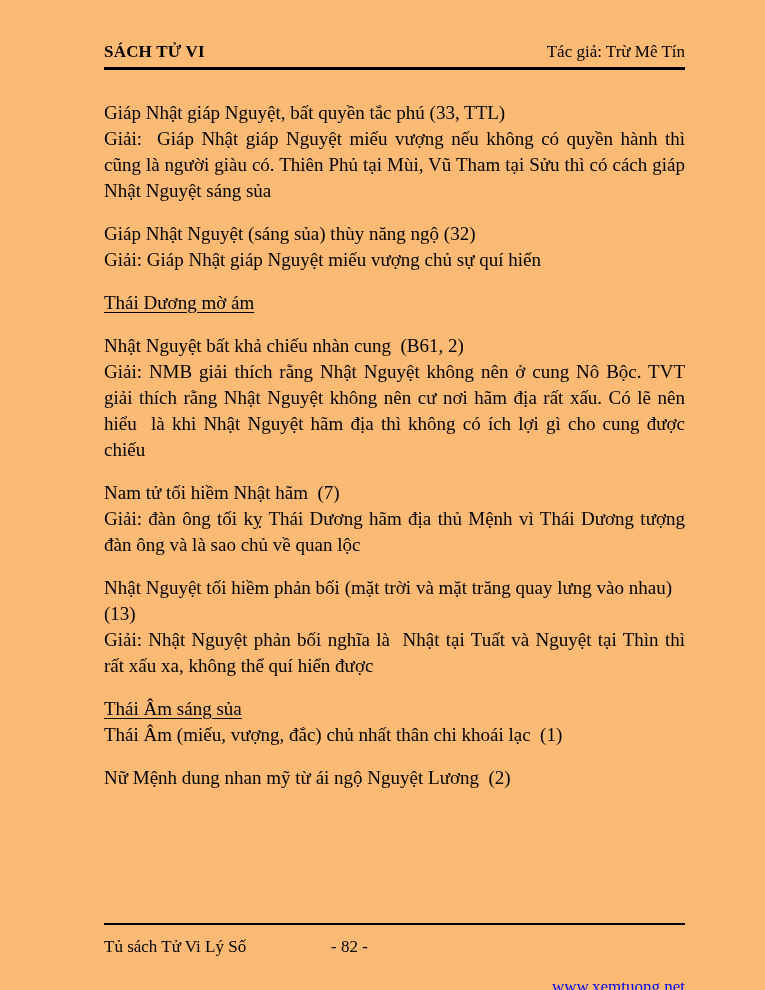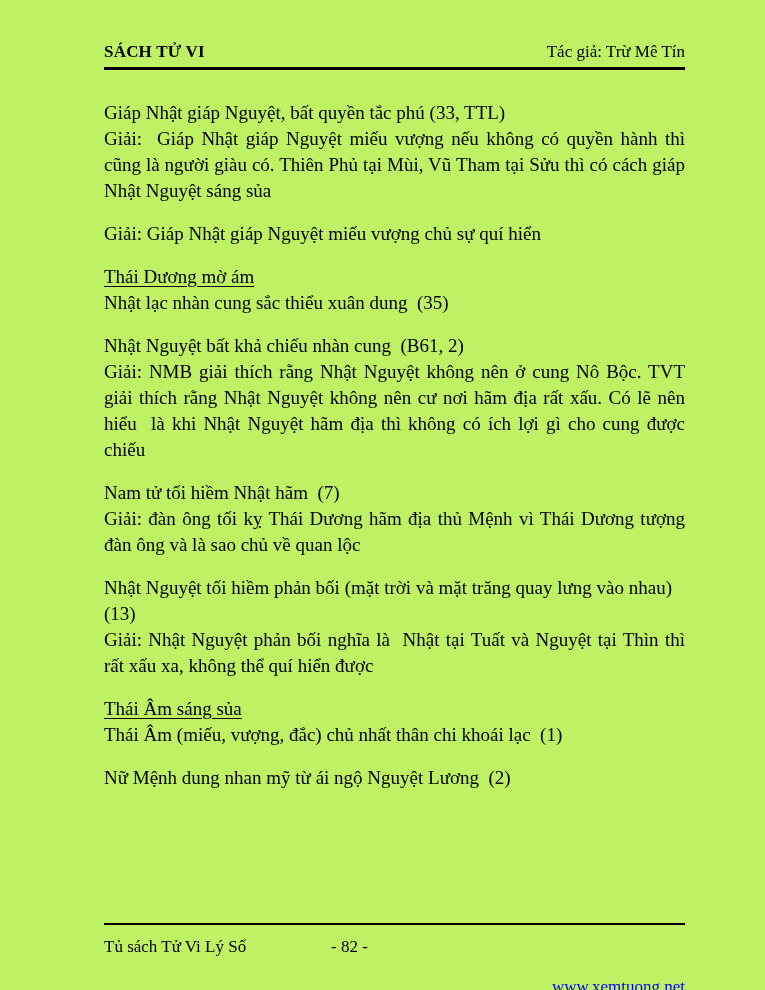--- a/index.html
+++ b/index.html
@@ -4,21 +4,21 @@
 <style>
   html, body { margin: 0; padding: 0; }
   body {
     width: 765px; height: 990px;
     background: #ffffff;
     color: #000000;
     font-family: "Liberation Serif", "DejaVu Serif", serif;
     position: relative;
     overflow: hidden;
   }
-  .page { position: absolute; inset: 0; background: #bef264; }
+  .page { position: absolute; inset: 0; background: #fdba74; }
 
   
   .header {
     position: absolute;
     left: 104px; right: 80px; top: 42px;
     display: flex; justify-content: space-between; align-items: baseline;
     border-bottom: 3px solid #000;
     padding-bottom: 5px;
     font-size: 17px; line-height: 20px;
   }
@@ -71,27 +71,27 @@
   </div>
 
   <div class="content">
 
     <div class="entry">
       <p class="title">Giáp Nhật giáp Nguyệt, bất quyền tắc phú (33, TTL)</p>
       <p class="body">Giải:  Giáp Nhật giáp Nguyệt miếu vượng nếu không có quyền hành thì cũng là người giàu có. Thiên Phủ tại Mùi, Vũ Tham tại Sửu thì có cách giáp Nhật Nguyệt sáng sủa</p>
     </div>
 
     <div class="entry">
+      <p class="title">Giáp Nhật Nguyệt (sáng sủa) thùy năng ngộ (32)</p>
       <p class="body">Giải: Giáp Nhật giáp Nguyệt miếu vượng chủ sự quí hiển</p>
     </div>
 
     <p class="heading">Thái Dương mờ ám</p>
 
     <div class="entry">
-      <p class="title">Nhật lạc nhàn cung sắc thiểu xuân dung  (35)</p>
     </div>
 
     <div class="entry">
       <p class="title">Nhật Nguyệt bất khả chiếu nhàn cung  (B61, 2)</p>
       <p class="body">Giải: NMB giải thích rằng Nhật Nguyệt không nên ở cung Nô Bộc. TVT giải thích rằng Nhật Nguyệt không nên cư nơi hãm địa rất xấu. Có lẽ nên hiểu  là khi Nhật Nguyệt hãm địa thì không có ích lợi gì cho cung được chiếu</p>
     </div>
 
     <div class="entry">
       <p class="title">Nam tử tối hiềm Nhật hãm  (7)</p>
       <p class="body">Giải: đàn ông tối kỵ Thái Dương hãm địa thủ Mệnh vì Thái Dương tượng đàn ông và là sao chủ về quan lộc</p>

